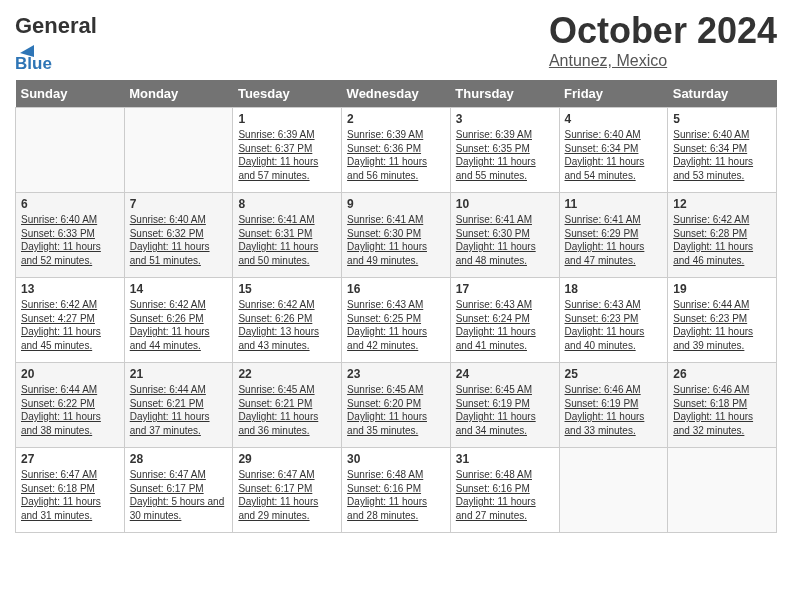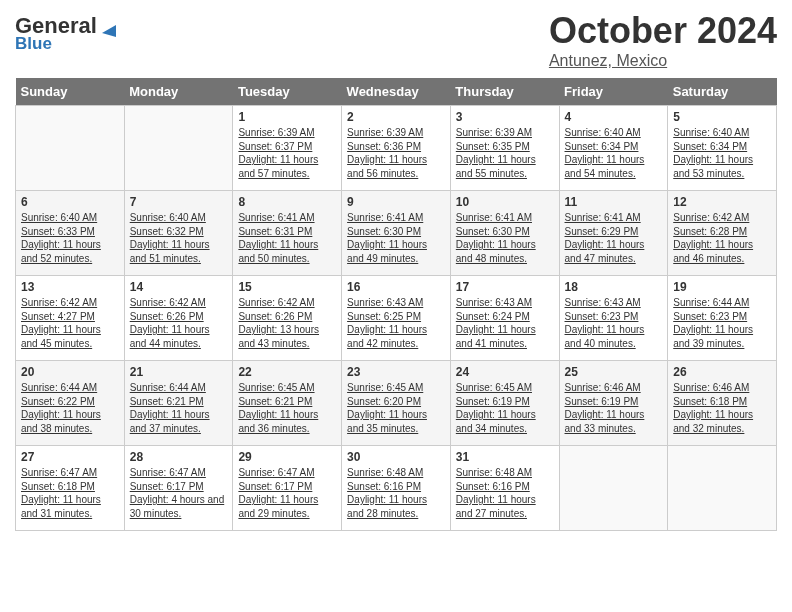--- a/index.html
+++ b/index.html
@@ -74,21 +74,21 @@
       line-height: 1.35;
       color: #333;
       text-decoration: underline;
     }
   </style>
 </head>
 <body>
 
 <div class="header">
   <div class="logo">
-    <div style="display:flex; align-items:flex-end;">
+    <div style="display:flex; align-items:flex-start;flex-direction:column;">
       <span style="font-size:22px; font-weight:bold; color:#333; line-height:1;">General</span>
       <svg width="22" height="22" viewBox="0 0 22 22" style="margin-left:1px; margin-top:-2px;">
         <polygon points="4,18 18,10 18,22" fill="#2e75b6"></polygon>
       </svg>
     </div>
     <span style="font-size:17px; font-weight:bold; color:#2e75b6; line-height:1; margin-top:-2px;">Blue</span>
   </div>
   <div class="title-block">
     <h1>October 2024</h1>
     <h2>Antunez, Mexico</h2>
@@ -333,21 +333,21 @@
             <div>Sunrise: 6:47 AM</div>
             <div>Sunset: 6:18 PM</div>
             <div>Daylight: 11 hours and 31 minutes.</div>
           </div>
         </td>
         <td>
           <span class="day-num">28</span>
           <div class="cell-content">
             <div>Sunrise: 6:47 AM</div>
             <div>Sunset: 6:17 PM</div>
-            <div>Daylight: 4 hours and 30 minutes.</div>
+            <div>Daylight: 5 hours and 30 minutes.</div>
           </div>
         </td>
         <td>
           <span class="day-num">29</span>
           <div class="cell-content">
             <div>Sunrise: 6:47 AM</div>
             <div>Sunset: 6:17 PM</div>
             <div>Daylight: 11 hours and 29 minutes.</div>
           </div>
         </td>

